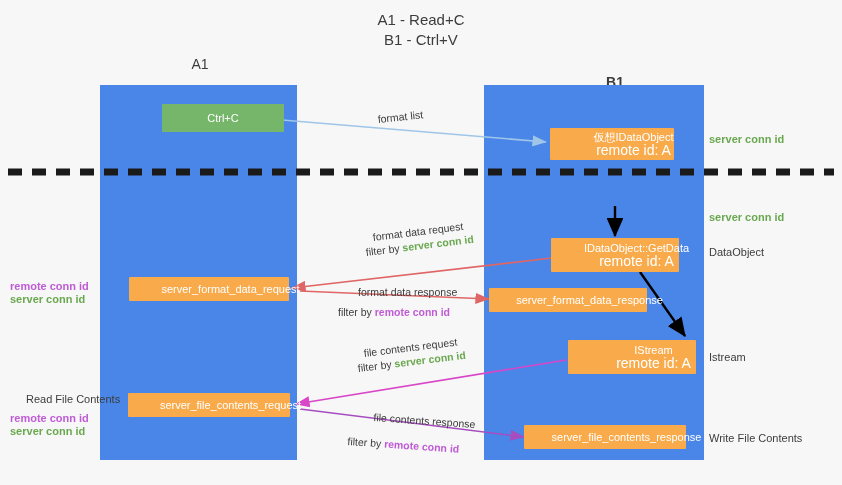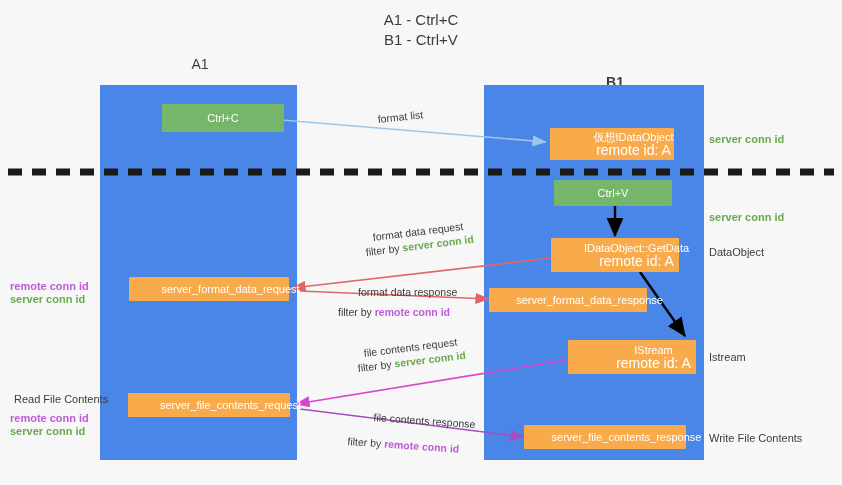--- a/index.html
+++ b/index.html
@@ -52,21 +52,21 @@
 
   svg{position:absolute;left:0;top:0;width:842px;height:485px;overflow:visible;}
   .dashline{stroke:#1a1a1a;stroke-width:7;stroke-dasharray:14 10;}
 </style>
 </head>
 <body>
 
 <div id="stage">
 
   <div class="title">
-    <div>A1 - Ctrl+C</div>
+    <div>A1 - Read+C</div>
     <div>B1 - Ctrl+V</div>
   </div>
 
   <div class="lane-head" style="left:130px;top:58px;width:140px;">
     <div>A1</div>
   </div>
   <div class="lane-head" style="left:540px;top:76px;width:150px;font-weight:bold;">
     <div>B1</div>
     <div>connection</div>
   </div>
@@ -112,23 +112,20 @@
 
   <div class="node green" style="left:134px;top:104px;width:122px;height:28px;margin-left:28px;">
     <div>Ctrl+C</div>
   </div>
 
   <div class="node orange" style="left:550px;top:128px;width:124px;height:32px;">
     <div>仮想IDataObject</div>
     <div class="l2">remote id: A</div>
   </div>
 
-  <div class="node green" style="left:554px;top:180px;width:118px;height:26px;">
-    <div>Ctrl+V</div>
-  </div>
 
   <div class="node orange" style="left:551px;top:238px;width:128px;height:34px;">
     <div>IDataObject::GetData</div>
     <div class="l2">remote id: A</div>
   </div>
 
   <div class="node orange" style="left:568px;top:340px;width:128px;height:34px;">
     <div>IStream</div>
     <div class="l2">remote id: A</div>
   </div>
@@ -173,17 +170,17 @@
 
   <div class="slabel green-t" style="left:709px;top:132px;">server conn id</div>
   <div class="slabel green-t" style="left:709px;top:210px;">server conn id</div>
   <div class="slabel" style="left:709px;top:245px;">DataObject</div>
   <div class="slabel" style="left:709px;top:350px;">Istream</div>
   <div class="slabel" style="left:709px;top:431px;">Write File Contents</div>
 
   <div class="slabel magenta-t" style="left:10px;top:279px;">remote conn id</div>
   <div class="slabel green-t" style="left:10px;top:292px;">server conn id</div>
 
-  <div class="slabel" style="left:4px;top:392px;padding-left:10px;">Read File Contents</div>
+  <div class="slabel" style="left:16px;top:392px;padding-left:10px;">Read File Contents</div>
   <div class="slabel magenta-t" style="left:10px;top:411px;">remote conn id</div>
   <div class="slabel green-t" style="left:10px;top:424px;">server conn id</div>
 
 </div>
 
 </body></html>

